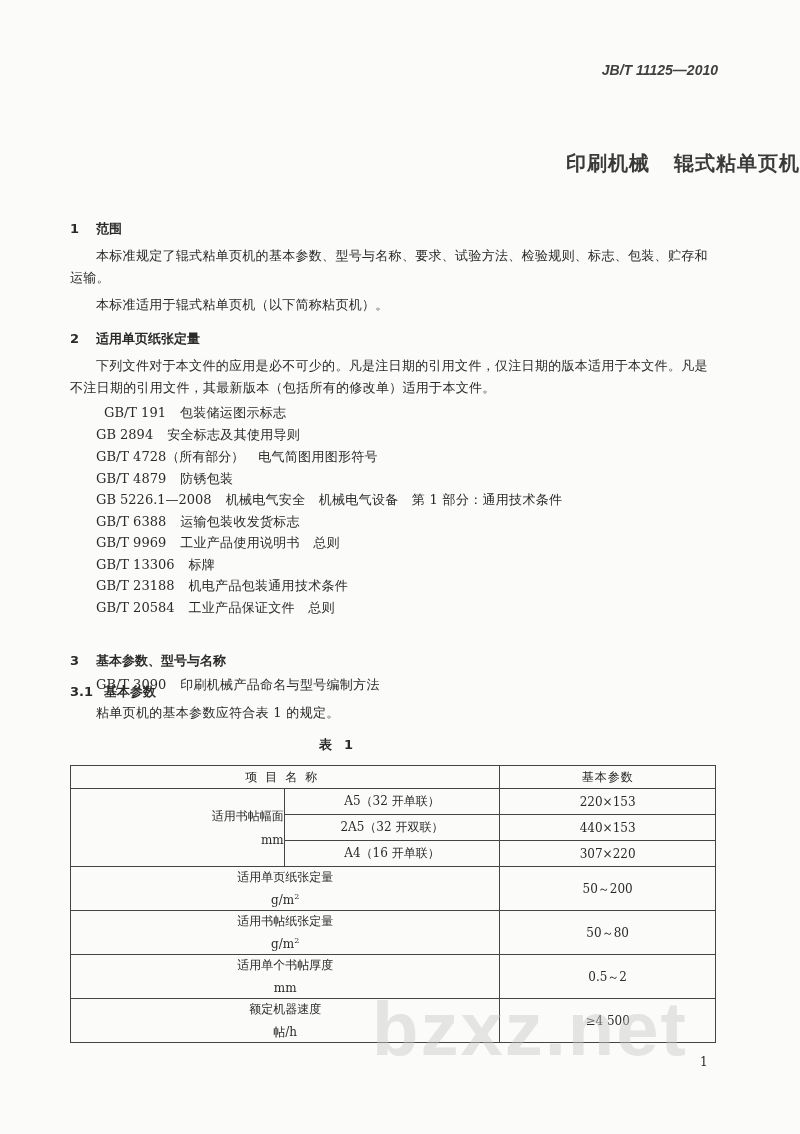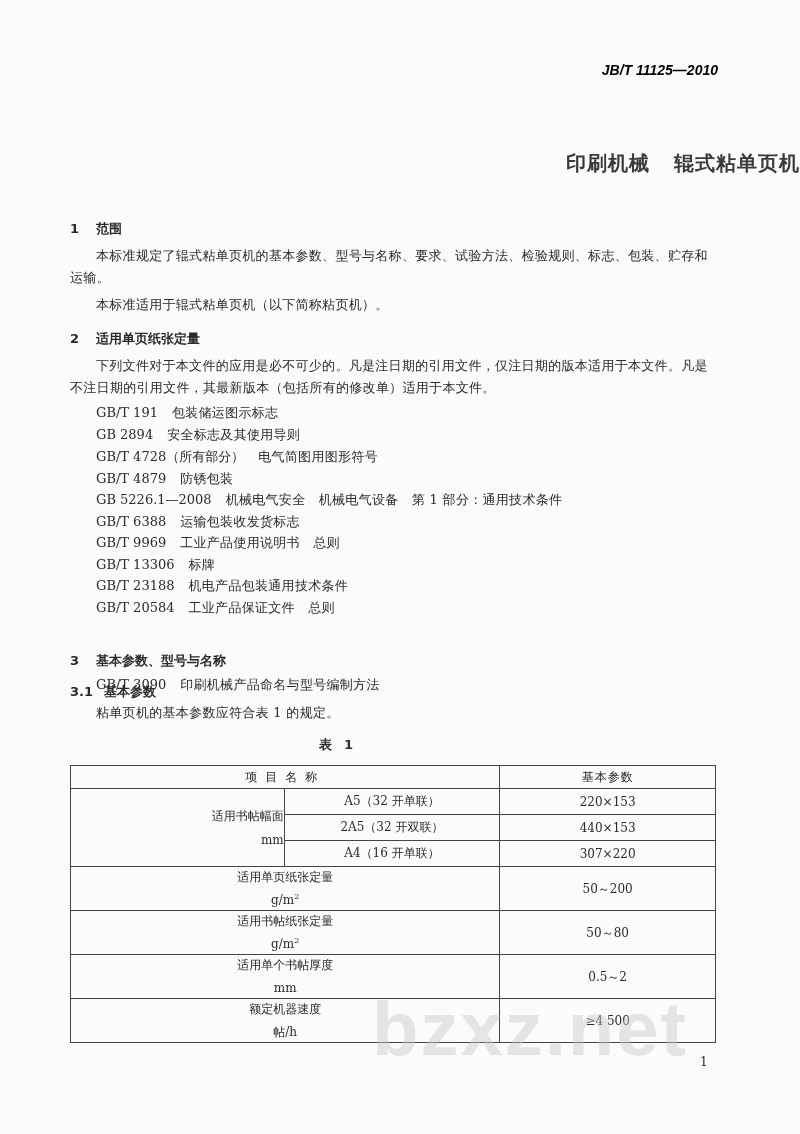--- a/index.html
+++ b/index.html
@@ -6,21 +6,21 @@
   body {
     width: 800px; height: 1134px; position: relative; overflow: hidden;
     background: #fbfbfa;
     font-family: "DejaVu Serif", "Liberation Serif", serif;
     color: #2a2a2a;
   }
   .abs { position: absolute; white-space: nowrap; }
   .std-code {
     left: 560px; top: 62px; width: 158px; text-align: right;
     font-family: "Liberation Sans", "DejaVu Sans", sans-serif;
-    font-weight: bold; font-style: italic; font-size: 14px; color: #000000;
+    font-weight: bold; font-style: italic; font-size: 14px; color: #404040;
   }
   .doc-title {
     left: 0; width: 800px; top: 150px; text-align: right;
     font-family: "DejaVu Sans", "Liberation Sans", sans-serif;
     font-weight: bold; font-size: 20px; color: #3a3a3a; letter-spacing: 1px;
   }
   .doc-title .gap { display: inline-block; width: 24px; }
   .h1 {
     left: 70px; font-family: "DejaVu Sans", "Liberation Sans", sans-serif;
     font-weight: bold; font-size: 13px; color: #2a2a2a;
@@ -76,21 +76,21 @@
   <span class="num">1</span><span>范围</span>
 </div>
 <div class="abs para" style="top:245px;">本标准规定了辊式粘单页机的基本参数、型号与名称、要求、试验方法、检验规则、标志、包装、贮存和运输。</div>
 <div class="abs para" style="top:294px;">本标准适用于辊式粘单页机（以下简称粘页机）。</div>
 
 <div class="abs h1" style="top:330px;">
   <span class="num">2</span><span>适用单页纸张定量</span>
 </div>
 <div class="abs para" style="top:355px;">下列文件对于本文件的应用是必不可少的。凡是注日期的引用文件，仅注日期的版本适用于本文件。凡是不注日期的引用文件，其最新版本（包括所有的修改单）适用于本文件。</div>
 
-<div class="abs ref" style="top:402px;"><span class="code">GB/T 191</span><span class="sep"></span><span class="title">包装储运图示标志</span></div>
+<div class="abs ref" style="top:402px;margin-left:8px;"><span class="code">GB/T 191</span><span class="sep"></span><span class="title">包装储运图示标志</span></div>
 <div class="abs ref" style="top:424px;"><span class="code">GB 2894</span><span class="sep"></span><span class="title">安全标志及其使用导则</span></div>
 <div class="abs ref" style="top:446px;"><span class="code">GB/T 4728（所有部分）</span><span class="sep"></span><span class="title">电气简图用图形符号</span></div>
 <div class="abs ref" style="top:468px;"><span class="code">GB/T 4879</span><span class="sep"></span><span class="title">防锈包装</span></div>
 <div class="abs ref" style="top:489px;"><span class="code">GB 5226.1—2008</span><span class="sep"></span><span class="title">机械电气安全　机械电气设备　第 1 部分：通用技术条件</span></div>
 <div class="abs ref" style="top:511px;"><span class="code">GB/T 6388</span><span class="sep"></span><span class="title">运输包装收发货标志</span></div>
 <div class="abs ref" style="top:532px;"><span class="code">GB/T 9969</span><span class="sep"></span><span class="title">工业产品使用说明书　总则</span></div>
 <div class="abs ref" style="top:554px;"><span class="code">GB/T 13306</span><span class="sep"></span><span class="title">标牌</span></div>
 <div class="abs ref" style="top:575px;"><span class="code">GB/T 23188</span><span class="sep"></span><span class="title">机电产品包装通用技术条件</span></div>
 <div class="abs ref" style="top:597px;"><span class="code">GB/T 20584</span><span class="sep"></span><span class="title">工业产品保证文件　总则</span></div>
 <div class="abs ref" style="top:632px;margin-top:42px;"><span class="code">GB/T 3090</span><span class="sep"></span><span class="title">印刷机械产品命名与型号编制方法</span></div>

